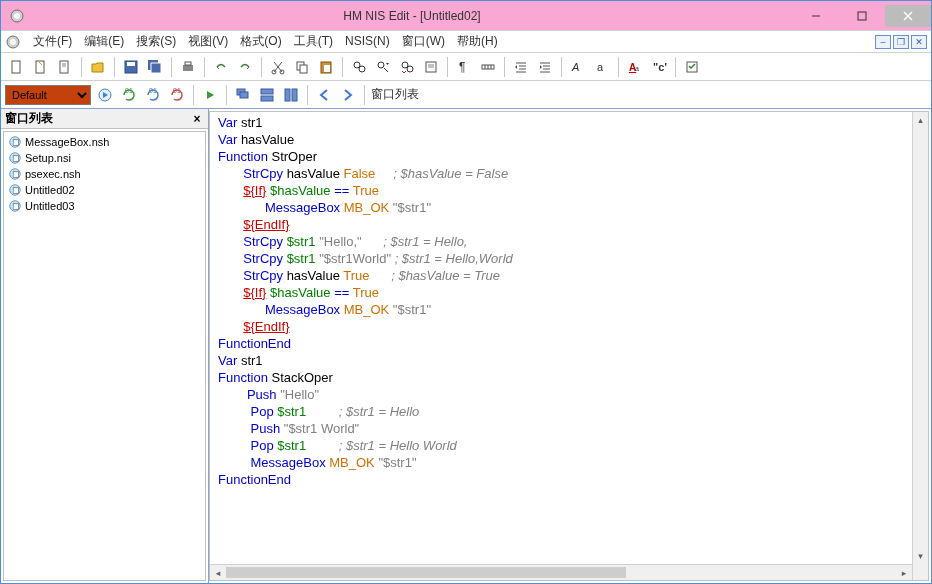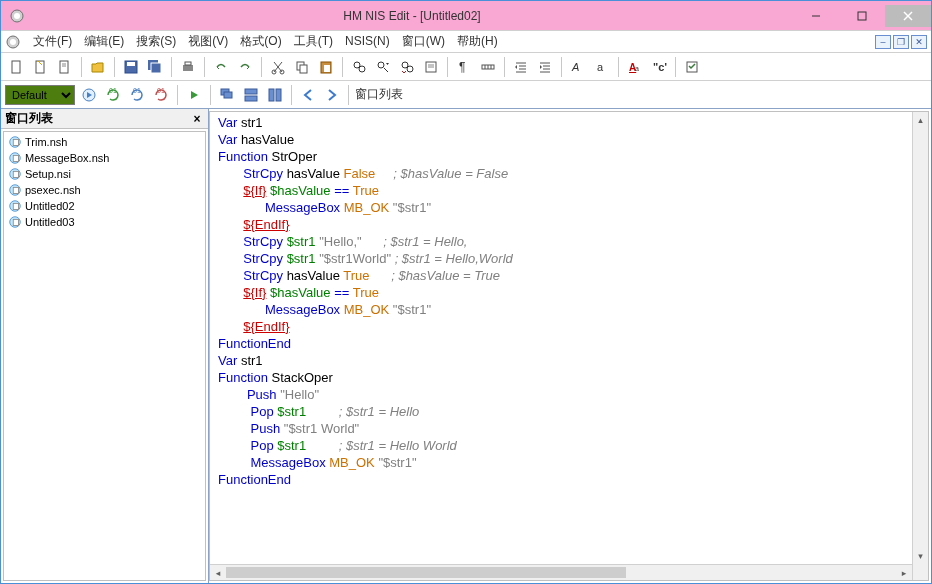--- a/index.html
+++ b/index.html
@@ -12,21 +12,21 @@
 .titlebar-btn.close { background: #bcbcbc; color: #fff; }
 .menubar { height: 22px; background: #fff; display: flex; align-items: center; padding: 0 4px; border-bottom: 1px solid #d0d0d0; font-size: 12px; }
 .menubar-icon { width: 16px; height: 16px; margin-right: 6px; }
 .menu-item { padding: 2px 6px; color: #333; cursor: default; }
 .mdi-btns { margin-left: auto; display: flex; gap: 2px; }
 .mdi-btn { width: 16px; height: 14px; border: 1px solid #6a8fd0; background: #eaf2fc; display: flex; align-items: center; justify-content: center; font-size: 9px; color: #3a5a9a; }
 .toolbar { display: flex; align-items: center; padding: 2px 4px; border-bottom: 1px solid #d0d0d0; gap: 0; min-height: 28px; }
 .tbtn { width: 22px; height: 22px; display: flex; align-items: center; justify-content: center; margin: 0 1px; cursor: default; }
 .tbtn svg { width: 16px; height: 16px; }
 .tsep { width: 1px; height: 20px; background: #c8c8c8; margin: 0 4px; }
-.combo { width: 70px; height: 20px; border: 1px solid #7a7a7a; font-size: 11px; padding: 0 2px; margin-right: 2px; background: #4d7c0f; }
+.combo { width: 86px; height: 20px; border: 1px solid #7a7a7a; font-size: 11px; padding: 0 2px; margin-right: 2px; background: #c2410c; }
 .toolbar2 { display: flex; align-items: center; padding: 2px 4px; border-bottom: 1px solid #8ba3c7; gap: 0; min-height: 28px; }
 .tb-label { font-size: 12px; color: #333; margin-left: 2px; }
 .main { flex: 1; display: flex; overflow: hidden; }
 .sidebar { width: 208px; border-right: 1px solid #8ba3c7; display: flex; flex-direction: column; }
 .sidebar-header { height: 20px; background: #f0f0f0; border-bottom: 1px solid #c0c0c0; display: flex; align-items: center; padding: 0 4px; font-size: 12px; font-weight: bold; }
 .sidebar-header .close-x { margin-left: auto; width: 14px; text-align: center; font-weight: bold; cursor: default; }
 .file-list { flex: 1; overflow: auto; padding: 2px 0; border: 1px solid #c0c0c0; margin: 2px; background: #fff; }
 .file-item { display: flex; align-items: center; padding: 0 4px; height: 16px; font-size: 11px; font-family: "SimSun", monospace; cursor: default; }
 .file-item svg { width: 14px; height: 14px; margin-right: 3px; flex-shrink: 0; }
 .editor { flex: 1; position: relative; overflow: hidden; background: #fff; border: 1px solid #c0c0c0; margin: 2px 2px 2px 0; }
@@ -328,27 +328,20 @@
     <div class="sidebar-header">
       <span>窗口列表</span>
       <span class="close-x">×</span>
     </div>
     <div class="file-list" id="file-list">
         <div class="file-item">
           <svg viewBox="0 0 16 16">
             <circle cx="8" cy="8" r="6" fill="#c0e8ff" stroke="#4a90d0"></circle>
             <rect x="6" y="5" width="6" height="7" fill="#fff" stroke="#888"></rect>
           </svg>
-          <span>Trim.nsh</span>
-        </div>
-        <div class="file-item">
-          <svg viewBox="0 0 16 16">
-            <circle cx="8" cy="8" r="6" fill="#c0e8ff" stroke="#4a90d0"></circle>
-            <rect x="6" y="5" width="6" height="7" fill="#fff" stroke="#888"></rect>
-          </svg>
           <span>MessageBox.nsh</span>
         </div>
         <div class="file-item">
           <svg viewBox="0 0 16 16">
             <circle cx="8" cy="8" r="6" fill="#c0e8ff" stroke="#4a90d0"></circle>
             <rect x="6" y="5" width="6" height="7" fill="#fff" stroke="#888"></rect>
           </svg>
           <span>Setup.nsi</span>
         </div>
         <div class="file-item">

